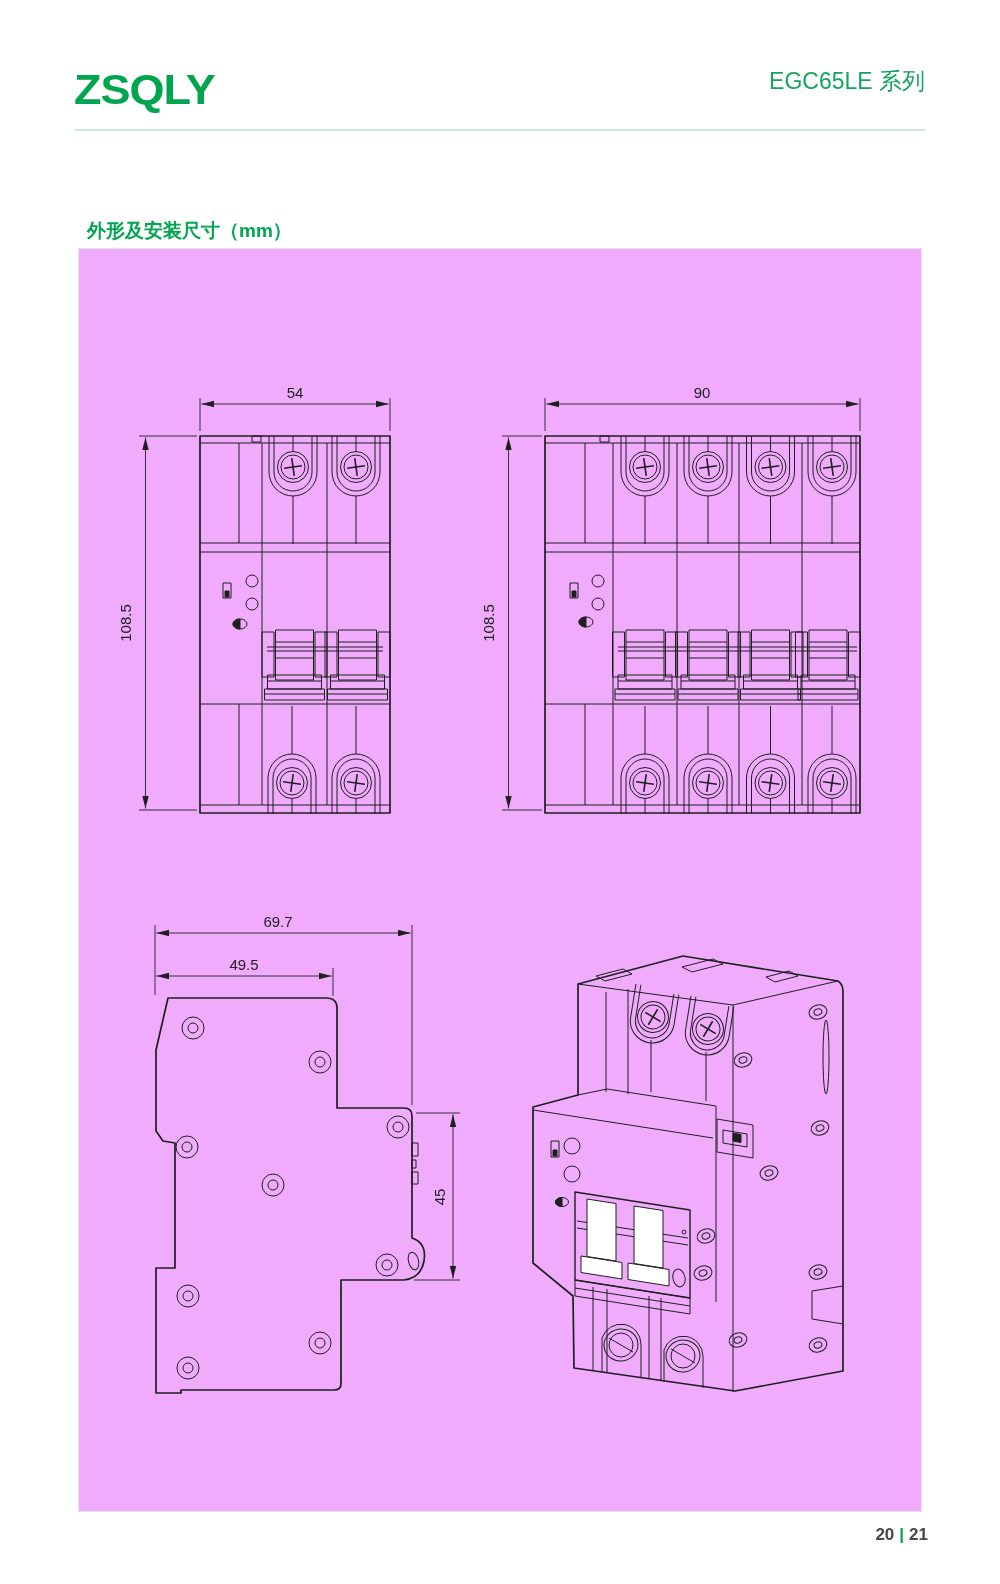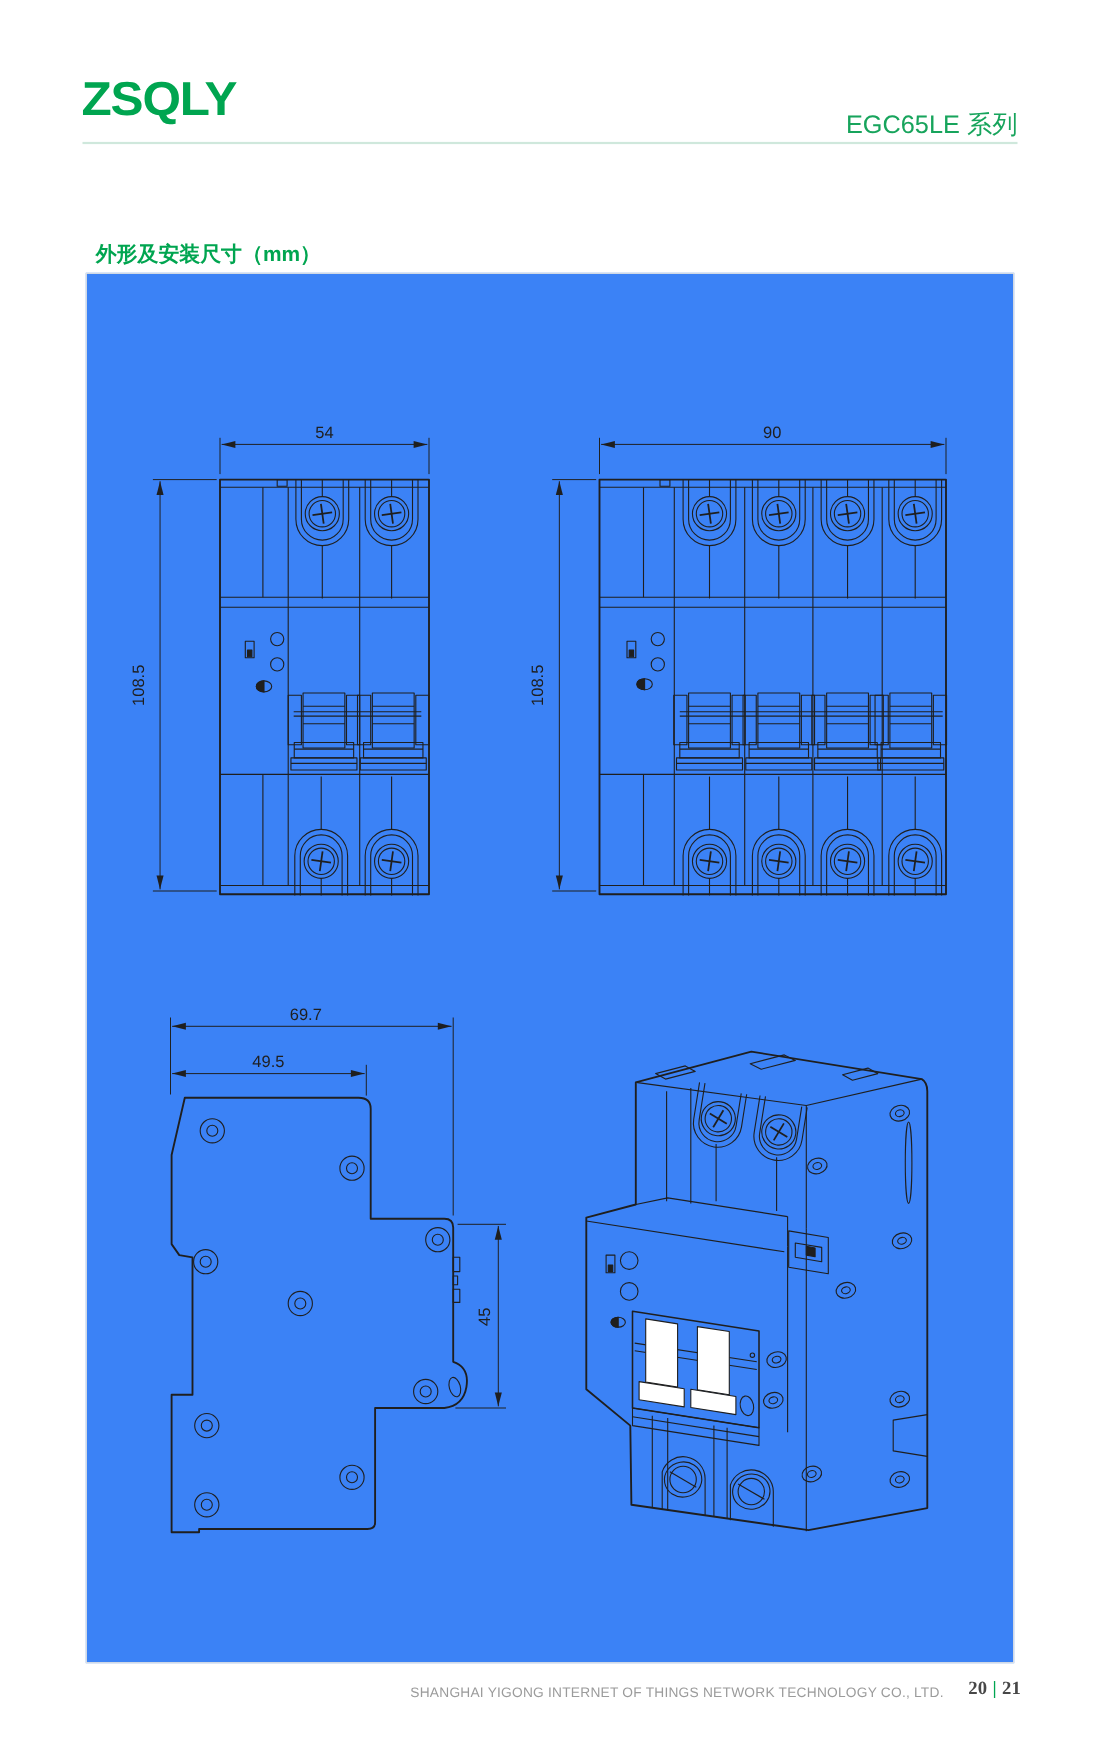--- a/index.html
+++ b/index.html
@@ -6,40 +6,40 @@
   .page{
     position:relative;width:1000px;height:1584px;background:#ffffff;overflow:hidden;
     font-family:"Liberation Sans",sans-serif;color:#1f1f1f;
   }
   .logo{
     position:absolute;left:74px;top:64px;
     font-size:45px;font-weight:bold;letter-spacing:-1px;color:#00a550;
     transform:scaleY(.96);
   }
   .header-right{
-    position:absolute;right:75px;top:66px;text-align:right;color:#17a45c;margin-top:32px;
+    position:absolute;right:75px;top:66px;text-align:right;color:#17a45c;
   }
   .header-right .series{font-size:23px;line-height:30px;}
   .header-right .subtitle{font-size:22px;line-height:30px;}
   .rule{position:absolute;left:75px;top:129px;width:850px;height:2px;background:#cfe8dc;}
   .sec-title{
     position:absolute;left:75px;top:206px;margin:12px;
     font-size:19px;font-weight:bold;color:#00a550;
   }
   .panel{
     position:absolute;left:78px;top:248px;width:842px;height:1262px;
-    border:1px solid #e3e3e3;background:#3b82f6;
+    border:1px solid #e3e3e3;background:#f0abfc;
   }
   .panel svg{display:block;}
   .footer-company{
     position:absolute;left:373px;top:1532px;
     font-size:12.5px;letter-spacing:.2px;color:#9b9b9b;white-space:nowrap;
   }
   .pagenum{
-    position:absolute;right:72px;top:1525px;font-size:17px;font-weight:bold;color:#474747;font-family:Liberation Serif, serif;
+    position:absolute;right:72px;top:1525px;font-size:17px;font-weight:bold;color:#474747;
   }
   .pagenum .sep{color:#00a550;padding:0 5px;font-weight:bold;}
   svg text{fill:#1f1f1f;stroke:none;font-size:15px;font-family:"Liberation Sans",sans-serif;}
 </style>
 </head>
 <body>
 
 <div class="page">
 
   <div class="logo">ZSQLY</div>
@@ -340,19 +340,18 @@
             <use href="#rivS" x="769" y="1173"></use>
             <use href="#rivS" x="818" y="1272"></use>
             <use href="#rivS" x="738" y="1340"></use>
             <use href="#rivS" x="818" y="1345"></use>
           </g>
         </g>
       </g>
     </svg>
   </div>
 
-  <div class="footer-company">SHANGHAI YIGONG INTERNET OF THINGS NETWORK TECHNOLOGY CO., LTD.</div>
 
   <div class="pagenum">
     <span>20</span><span class="sep">|</span><span>21</span>
   </div>
 
 </div>
 
 </body></html>

